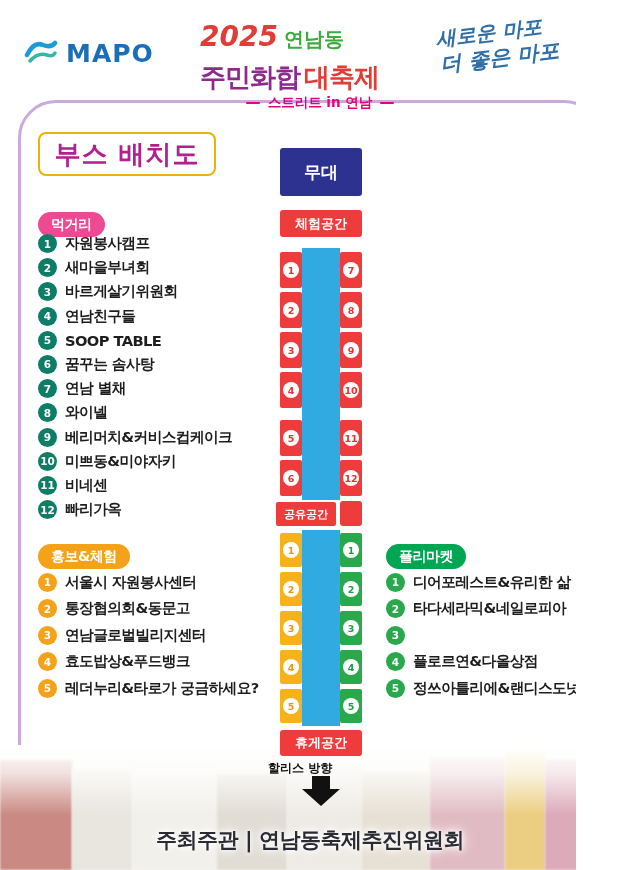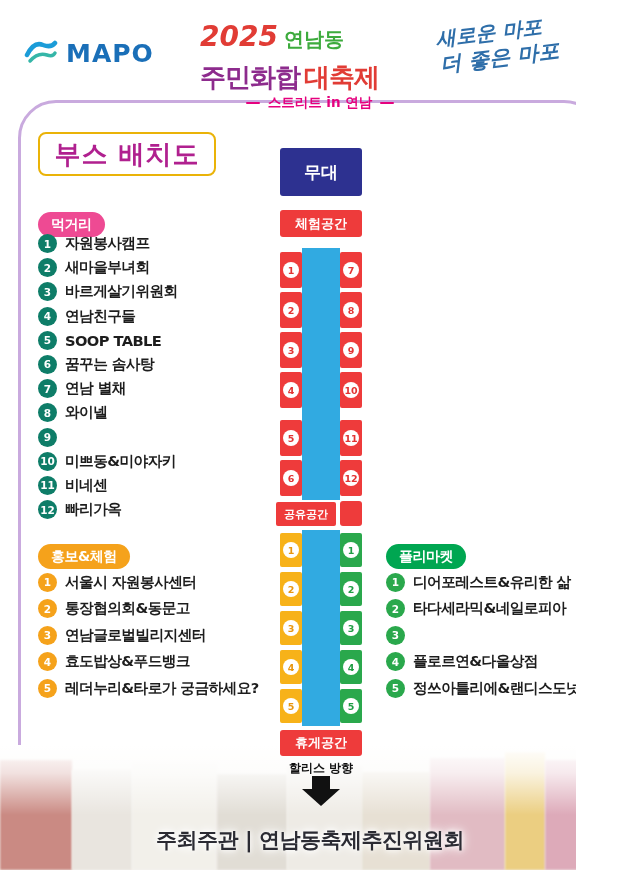--- a/index.html
+++ b/index.html
@@ -63,21 +63,21 @@
   .street-2{top:530px;height:196px}
   .booth{position:absolute;width:22px;display:flex;align-items:center;justify-content:center;z-index:6;border-radius:2px}
   .booth-red{background:#ee3b3b;height:36px}
   .booth-yellow{background:#f7b219;height:34px}
   .booth-green{background:#2aa84c;height:34px}
   .bnum{width:16px;height:16px;background:#fff;border-radius:50%;font-size:9.5px;font-weight:bold;
         display:flex;align-items:center;justify-content:center}
   .booth-red .bnum{color:#e23333}
   .booth-yellow .bnum{color:#e8960f}
   .booth-green .bnum{color:#1f9d44}
-  .direction{position:absolute;left:268px;top:760px;width:106px;text-align:center;font-size:12px;font-weight:bold;color:#111;z-index:7}
+  .direction{position:absolute;left:268px;top:760px;width:106px;text-align:left;font-size:12px;font-weight:bold;color:#111;z-index:7}
   .arrow-stem{position:absolute;left:312px;top:776px;width:18px;height:13px;background:#111;z-index:7}
   .arrow-head{position:absolute;left:302px;top:789px;width:0;height:0;border-left:19px solid transparent;
               border-right:19px solid transparent;border-top:17px solid #111;z-index:7}
 
   
   .photo{position:absolute;left:0;top:745px;width:620px;height:125px;z-index:4;overflow:hidden;background:#f4f1ec}
   .bld{position:absolute;bottom:0;filter:blur(1.1px)}
   .windows{background-image:repeating-linear-gradient(180deg,rgba(90,70,70,.25) 0 6px,transparent 6px 16px)}
   .photo-fade{position:absolute;left:0;top:0;width:100%;height:70px;
               background:linear-gradient(180deg,#fff 0%,rgba(255,255,255,.75) 40%,rgba(255,255,255,0) 100%)}
@@ -147,20 +147,21 @@
     <div class="row">
         <span class="nc nc-food">7</span>
         <span class="itext">연남 별채</span>
       </div>
     <div class="row">
         <span class="nc nc-food">8</span>
         <span class="itext">와이넬</span>
       </div>
     <div class="row">
         <span class="nc nc-food">9</span>
+        <span class="itext">베리머치&amp;커비스컵케이크</span>
       </div>
     <div class="row">
         <span class="nc nc-food">10</span>
         <span class="itext">미쁘동&amp;미야자키</span>
       </div>
     <div class="row">
         <span class="nc nc-food">11</span>
         <span class="itext">비네센</span>
       </div>
     <div class="row">

